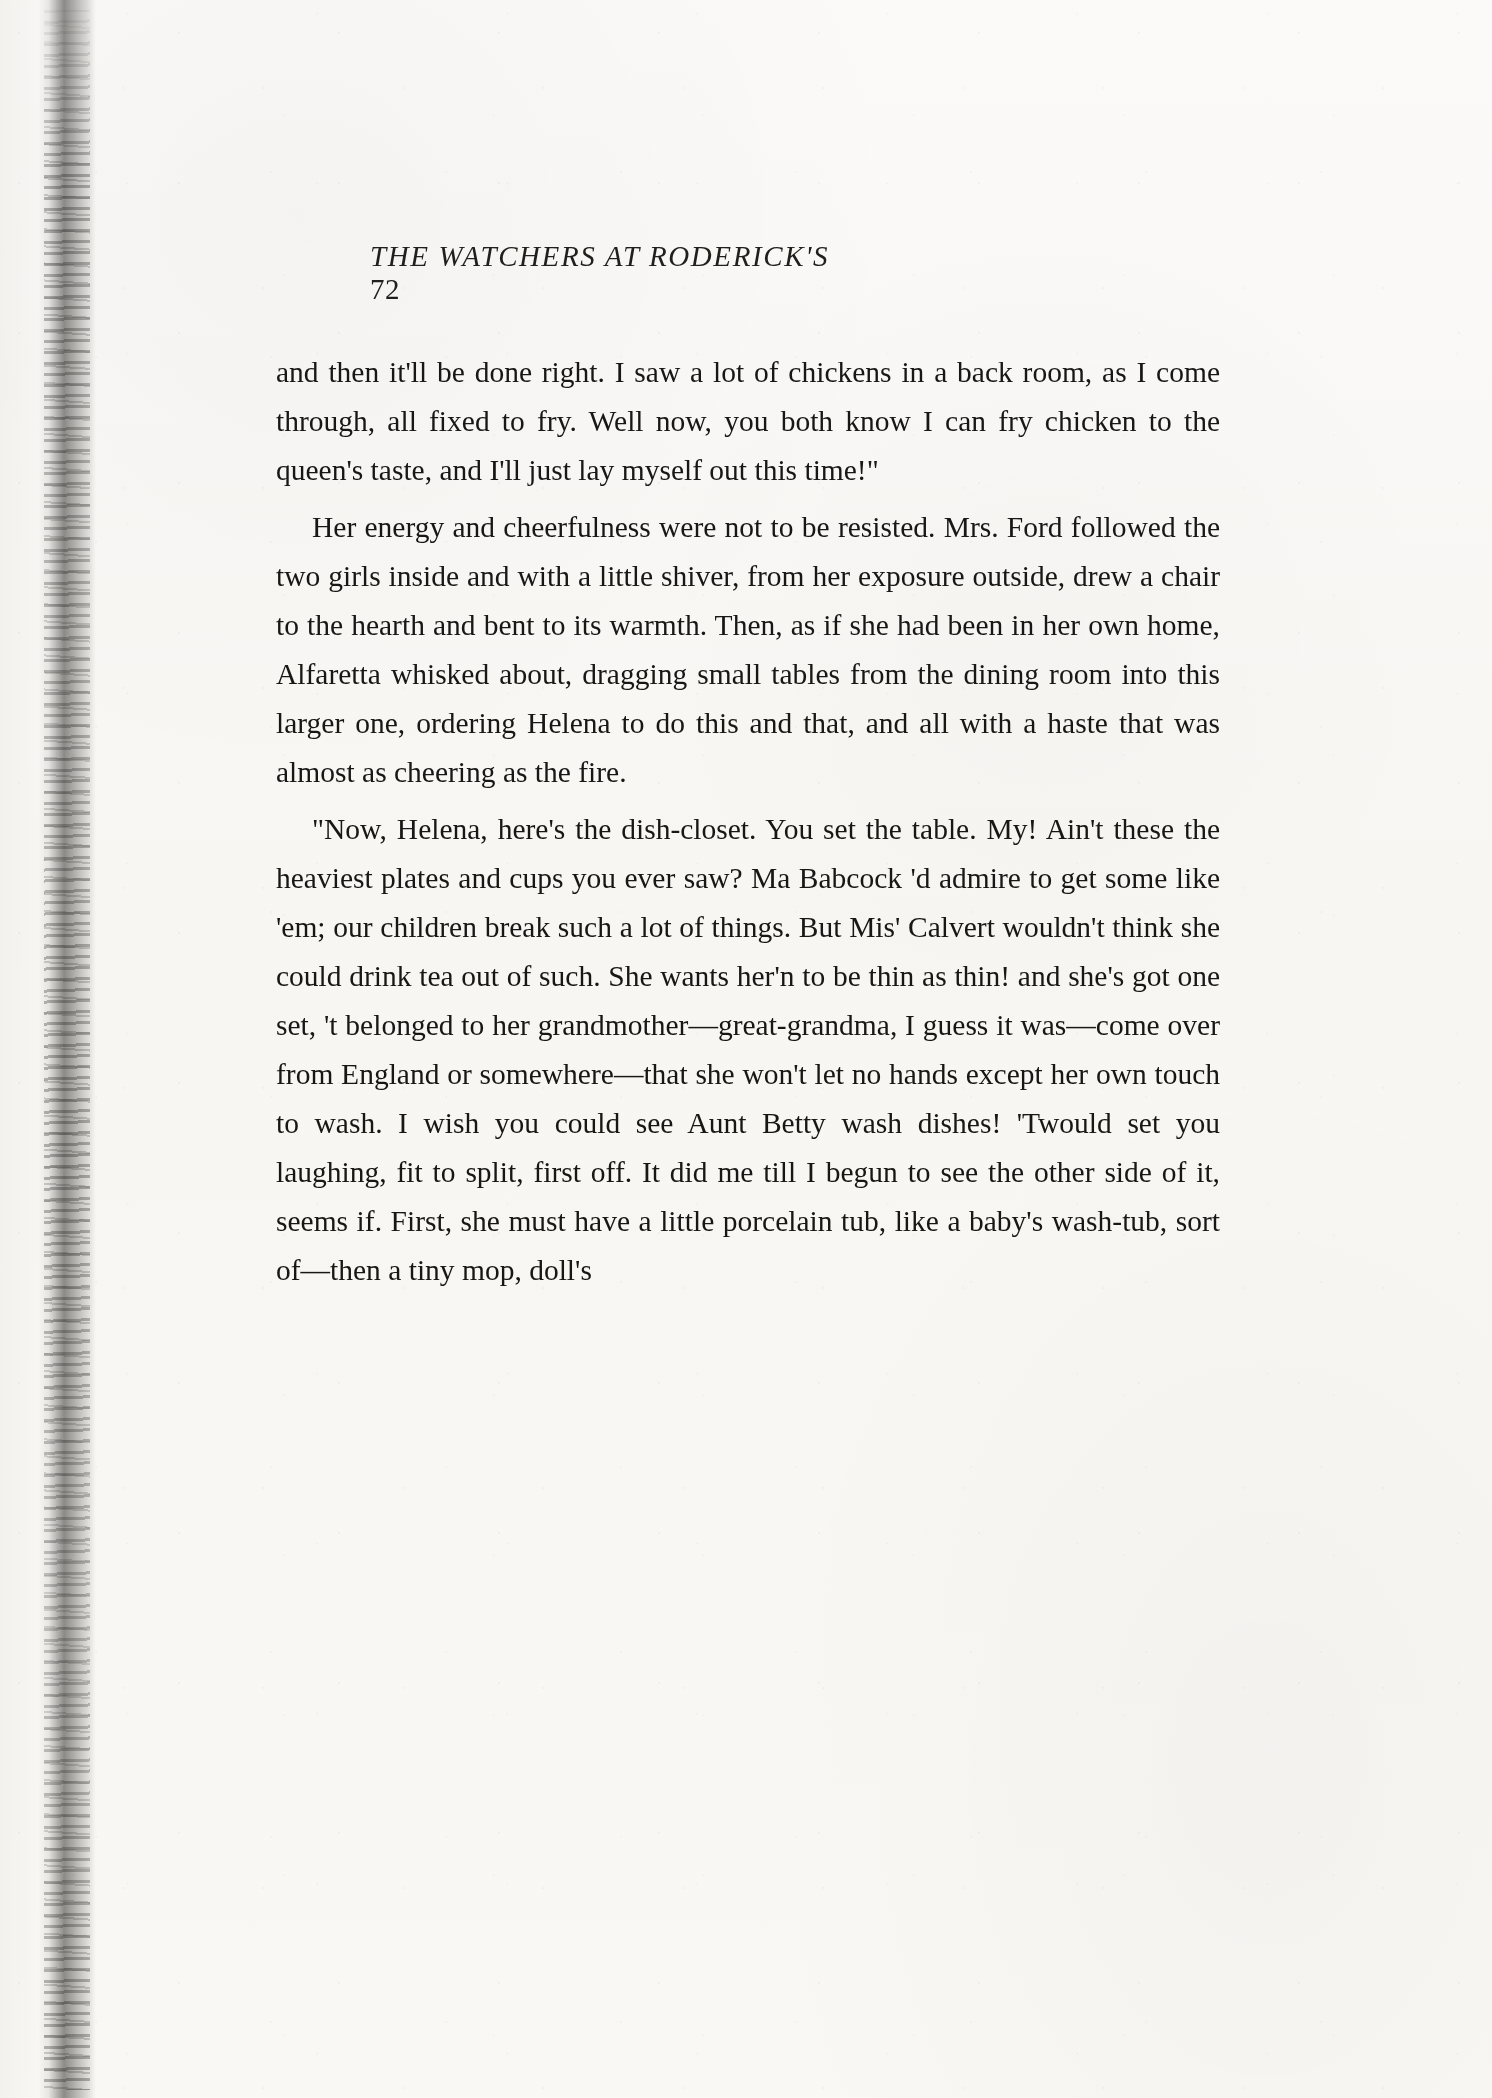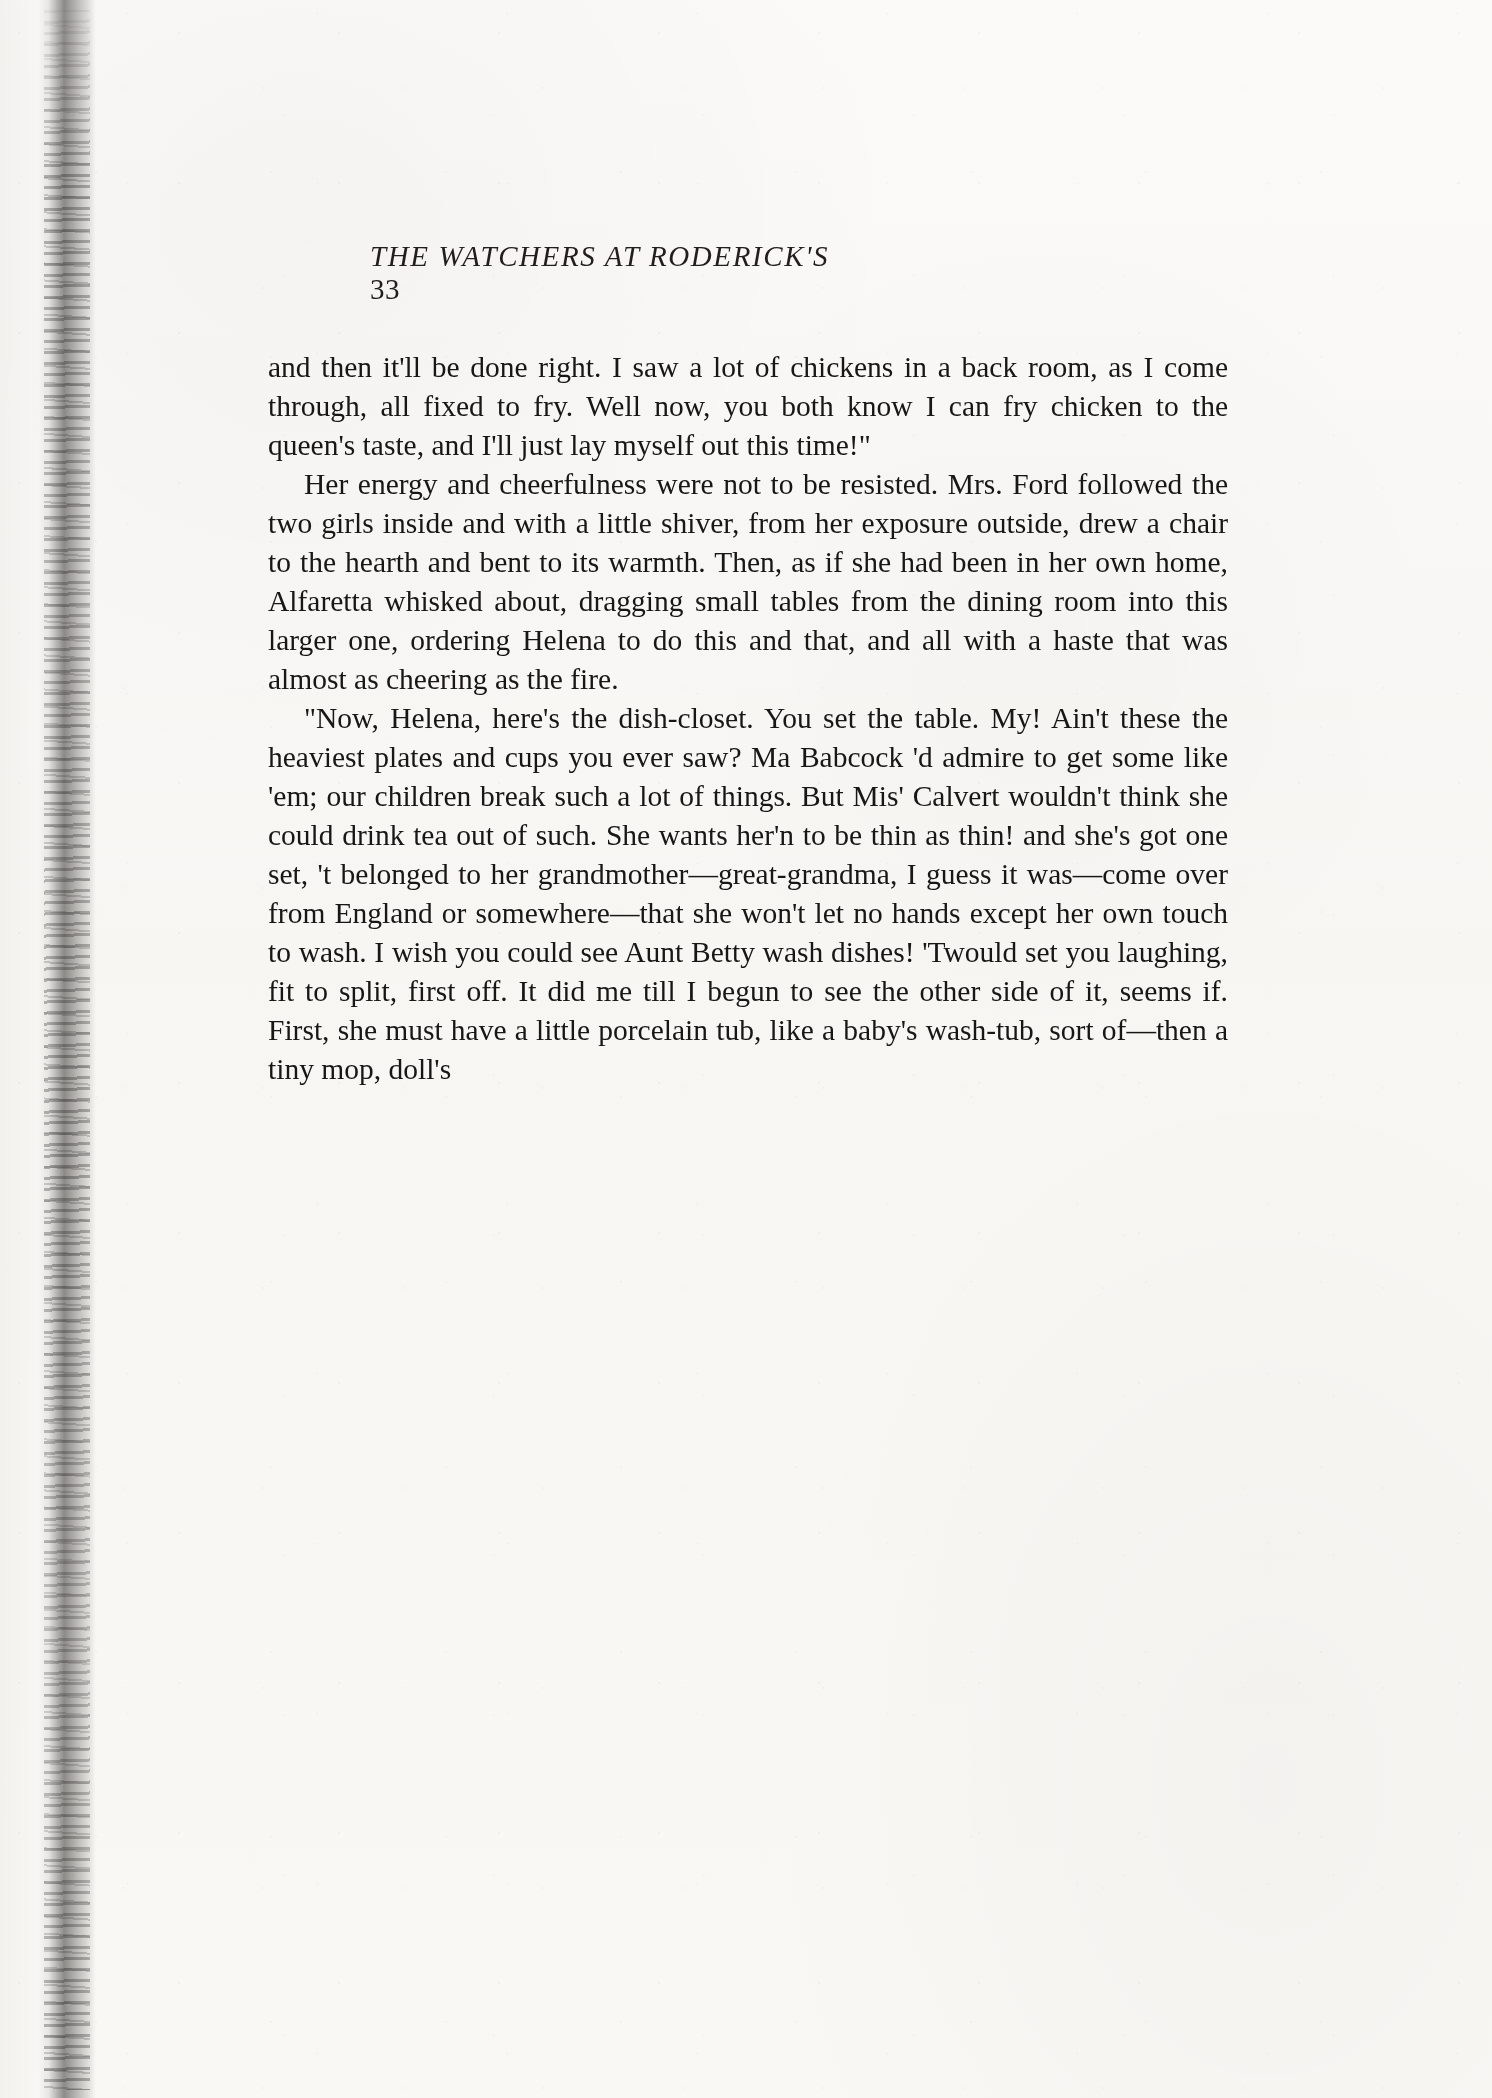--- a/index.html
+++ b/index.html
@@ -84,25 +84,25 @@
   }
   .running-head .folio {
     margin-left: 62px;
     font-size: 29px;
     color: #211e1c;
     letter-spacing: 0.5px;
   }
 
   .para {
     font-size: 29.5px;
-    line-height: 39px;
+    line-height: 49px;
     color: #191715;
     text-align: justify;
     text-align-last: left;
-    margin: 0;
+    margin: 8px;
     -webkit-hyphens: none;
     hyphens: none;
   }
   .para.indent {
     text-indent: 36px;
   }
 
   
   .speckle {
     position: absolute;
@@ -123,21 +123,21 @@
 
 <div class="page">
   <div class="edge-fade-left"></div>
   <div class="binding-edge"></div>
   <div class="binding-speckle"></div>
 
   <div class="text-block">
 
     <div class="running-head">
       <span class="title">THE WATCHERS AT RODERICK'S</span>
-      <span class="folio">33</span>
+      <span class="folio">72</span>
     </div>
 
     <p class="para">and then it'll be done right.  I saw a lot of chickens in a back room, as I come through, all fixed to fry.  Well now, you both know I can fry chicken to the queen's taste, and I'll just lay myself out this time!"</p>
     <p class="para indent">Her energy and cheerfulness were not to be resisted.  Mrs. Ford followed the two girls inside and with a little shiver, from her exposure outside, drew a chair to the hearth and bent to its warmth. Then, as if she had been in her own home, Alfaretta whisked about, dragging small tables from the dining room into this larger one, ordering Helena to do this and that, and all with a haste that was almost as cheering as the fire.</p>
     <p class="para indent">"Now, Helena, here's the dish-closet.  You set the table.  My! Ain't these the heaviest plates and cups you ever saw?  Ma Babcock 'd admire to get some like 'em; our children break such a lot of things. But Mis' Calvert wouldn't think she could drink tea out of such. She wants her'n to be thin as thin! and she's got one set, 't belonged to her grandmother—great-grandma, I guess it was—come over from England or somewhere—that she won't let no hands except her own touch to wash.  I wish you could see Aunt Betty wash dishes!  'Twould set you laughing, fit to split, first off.  It did me till I begun to see the other side of it, seems if. First, she must have a little porcelain tub, like a baby's wash-tub, sort of—then a tiny mop, doll's</p>
 
   </div>
 
   <div class="speckle"></div>
 </div>

